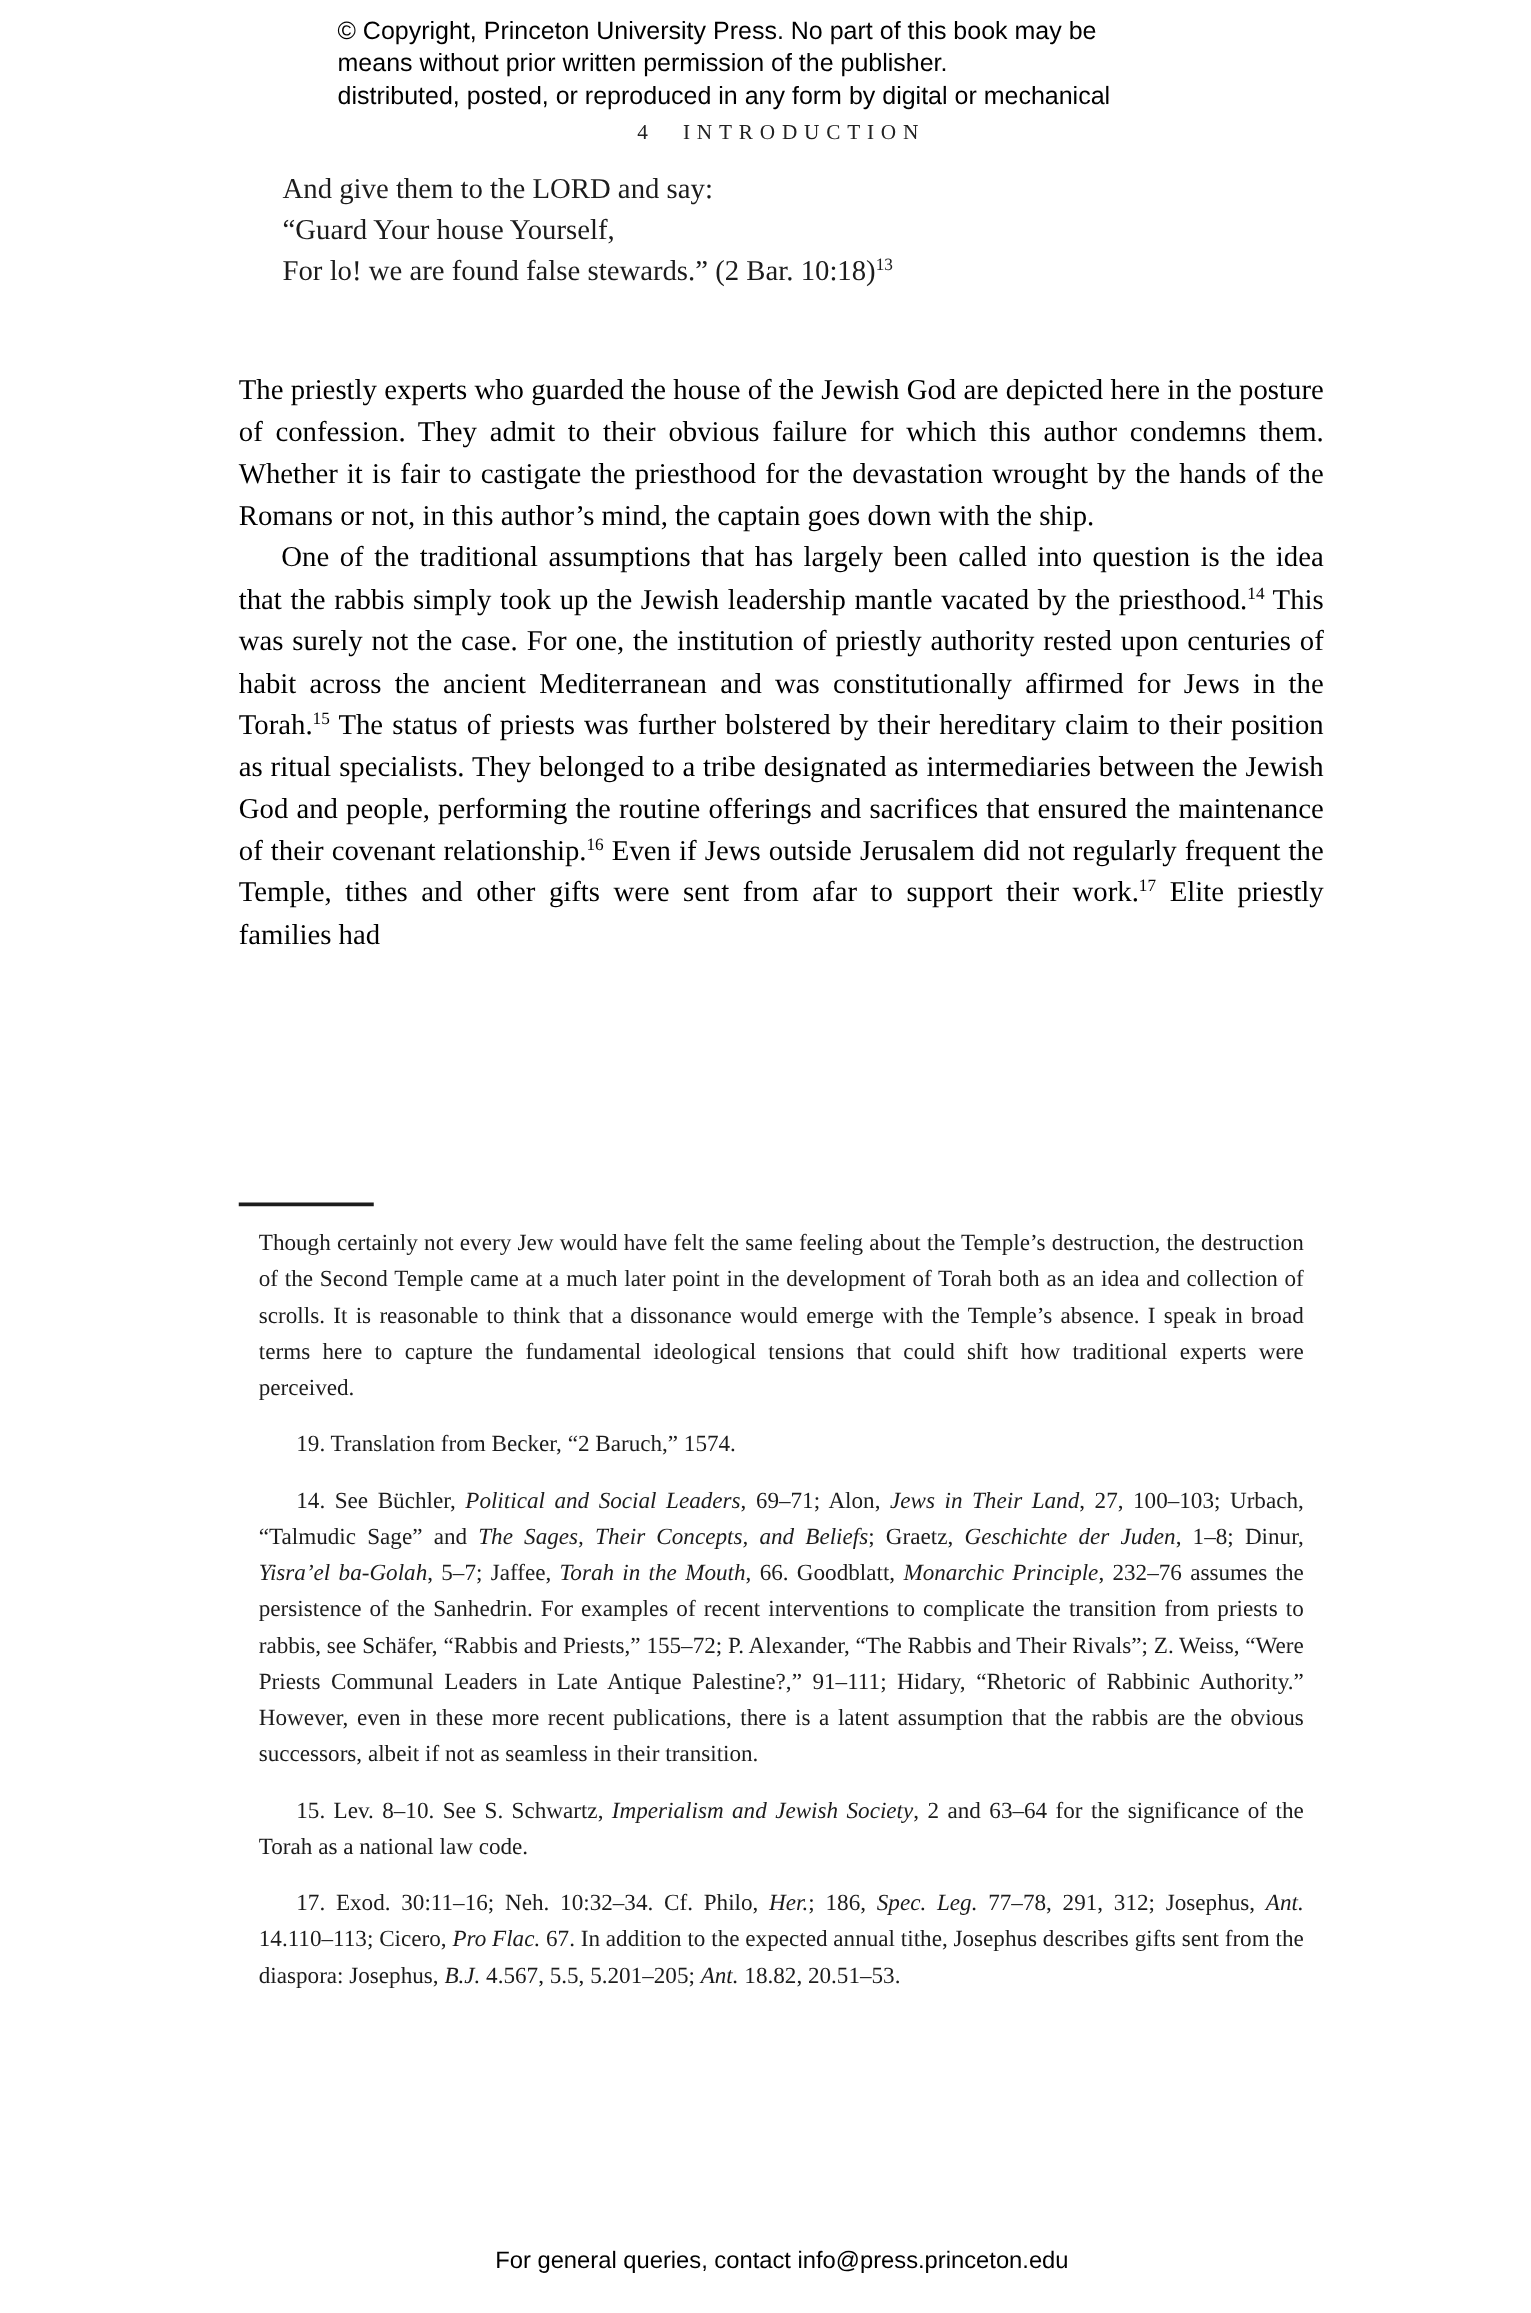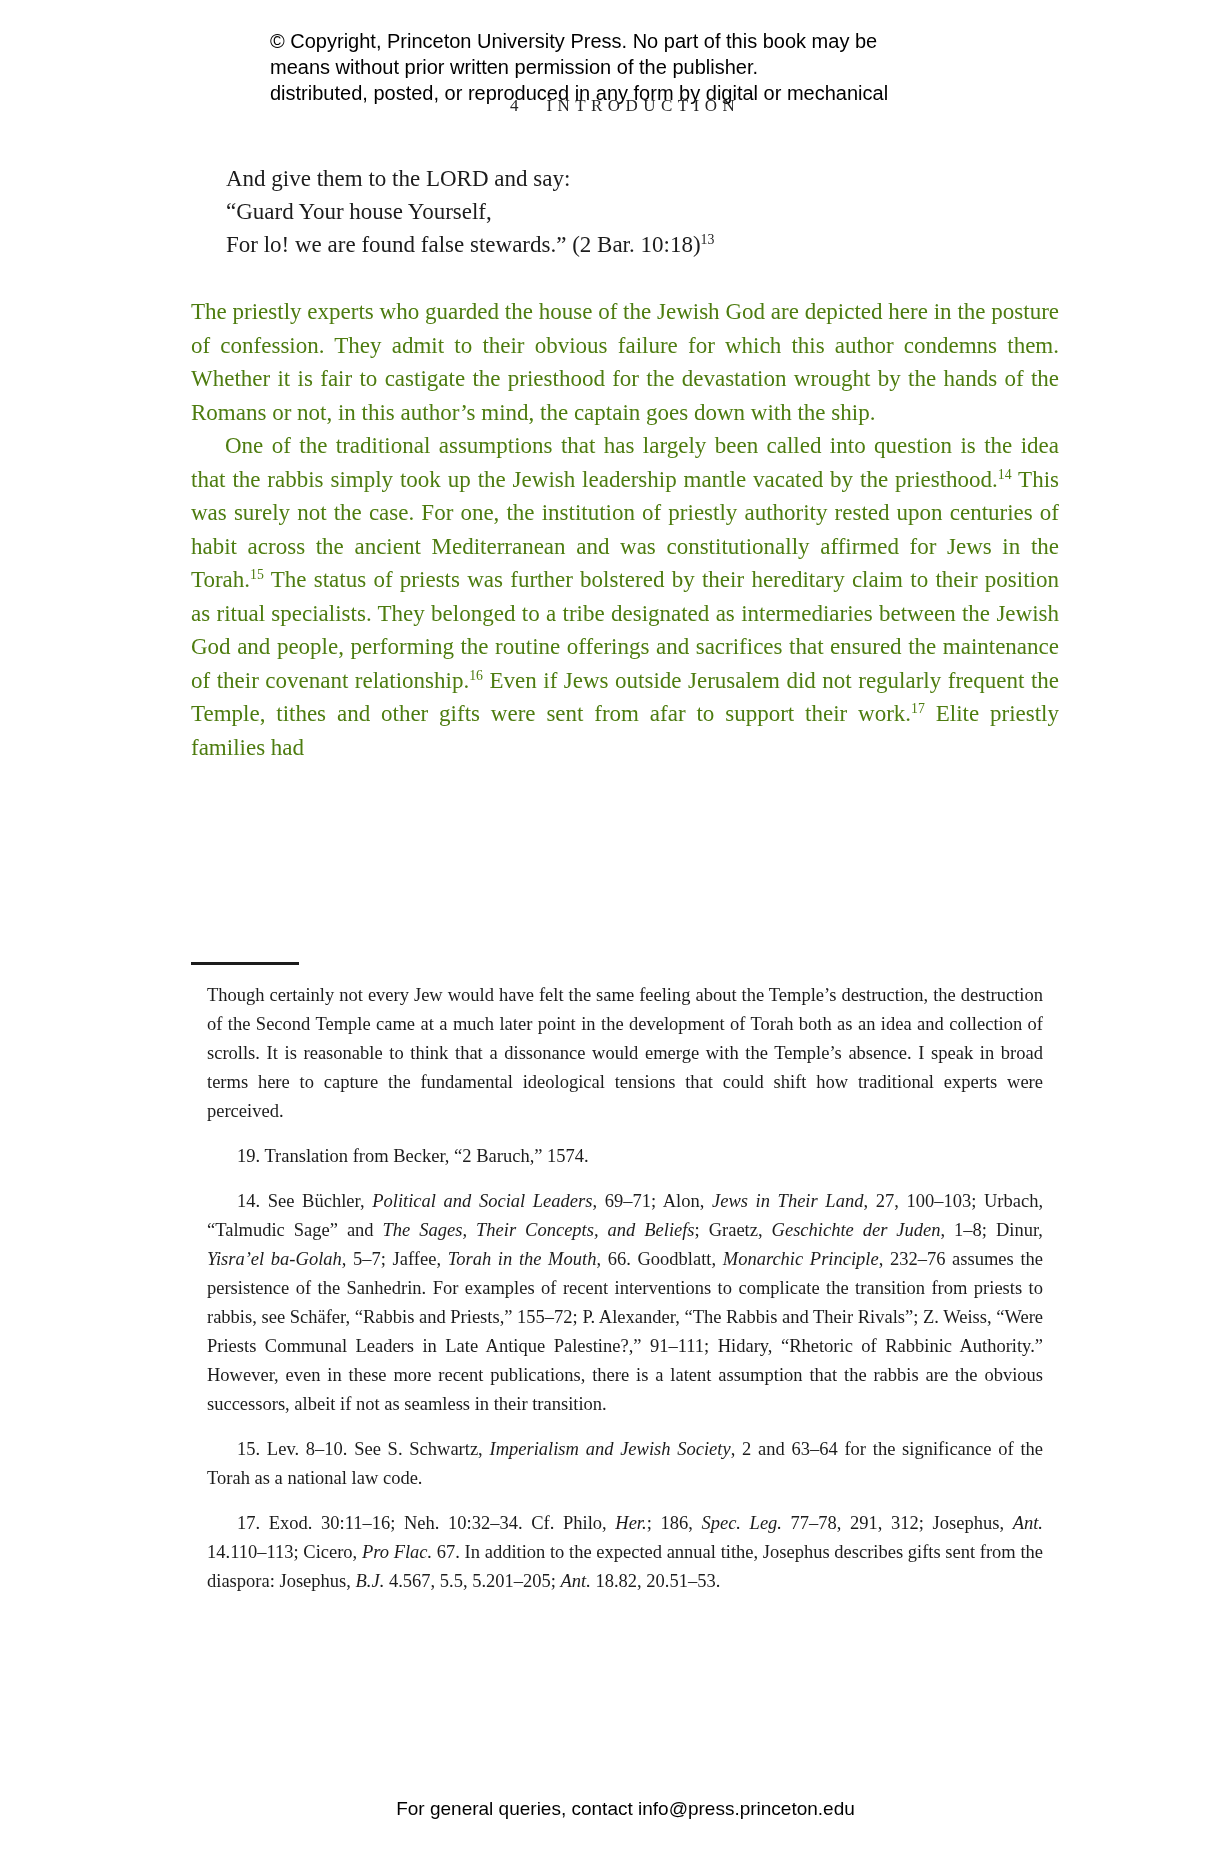--- a/index.html
+++ b/index.html
@@ -13,51 +13,50 @@
     color: #1c1c1c;
   }
   .copyright {
     position: absolute;
     left: 270px;
     top: 12px;
     font-family: "Liberation Sans", sans-serif;
     font-size: 20px;
     line-height: 26px;
     color: #000000;
-    margin-top: 16px;
   }
   .running-header {
     position: absolute;
     left: 191px;
     top: 96px;
     width: 868px;
     text-align: center;
     font-size: 17px;
     letter-spacing: 0.02em;
     color: #222222;
   }
   .running-header .page-number { margin-right: 28px; letter-spacing: 0; }
   .running-header .running-head { letter-spacing: 0.32em; }
   .block-quote {
     position: absolute;
     left: 226px;
-    top: 162px;
+    top: 134px;
     font-size: 23px;
     line-height: 33px;
     color: #1c1c1c;
   }
   .body-text {
     position: absolute;
     left: 191px;
     top: 295px;
     width: 868px;
     font-size: 23px;
     line-height: 33.5px;
     text-align: justify;
-    color: #4d7c0f;
+    color: #000000;
   }
   .body-text p { margin: 0; }
   .body-text p.indent { text-indent: 34px; }
   .footnote-area {
     position: absolute;
     left: 191px;
     top: 962px;
     width: 868px;
     font-size: 18.5px;
     line-height: 29px;

